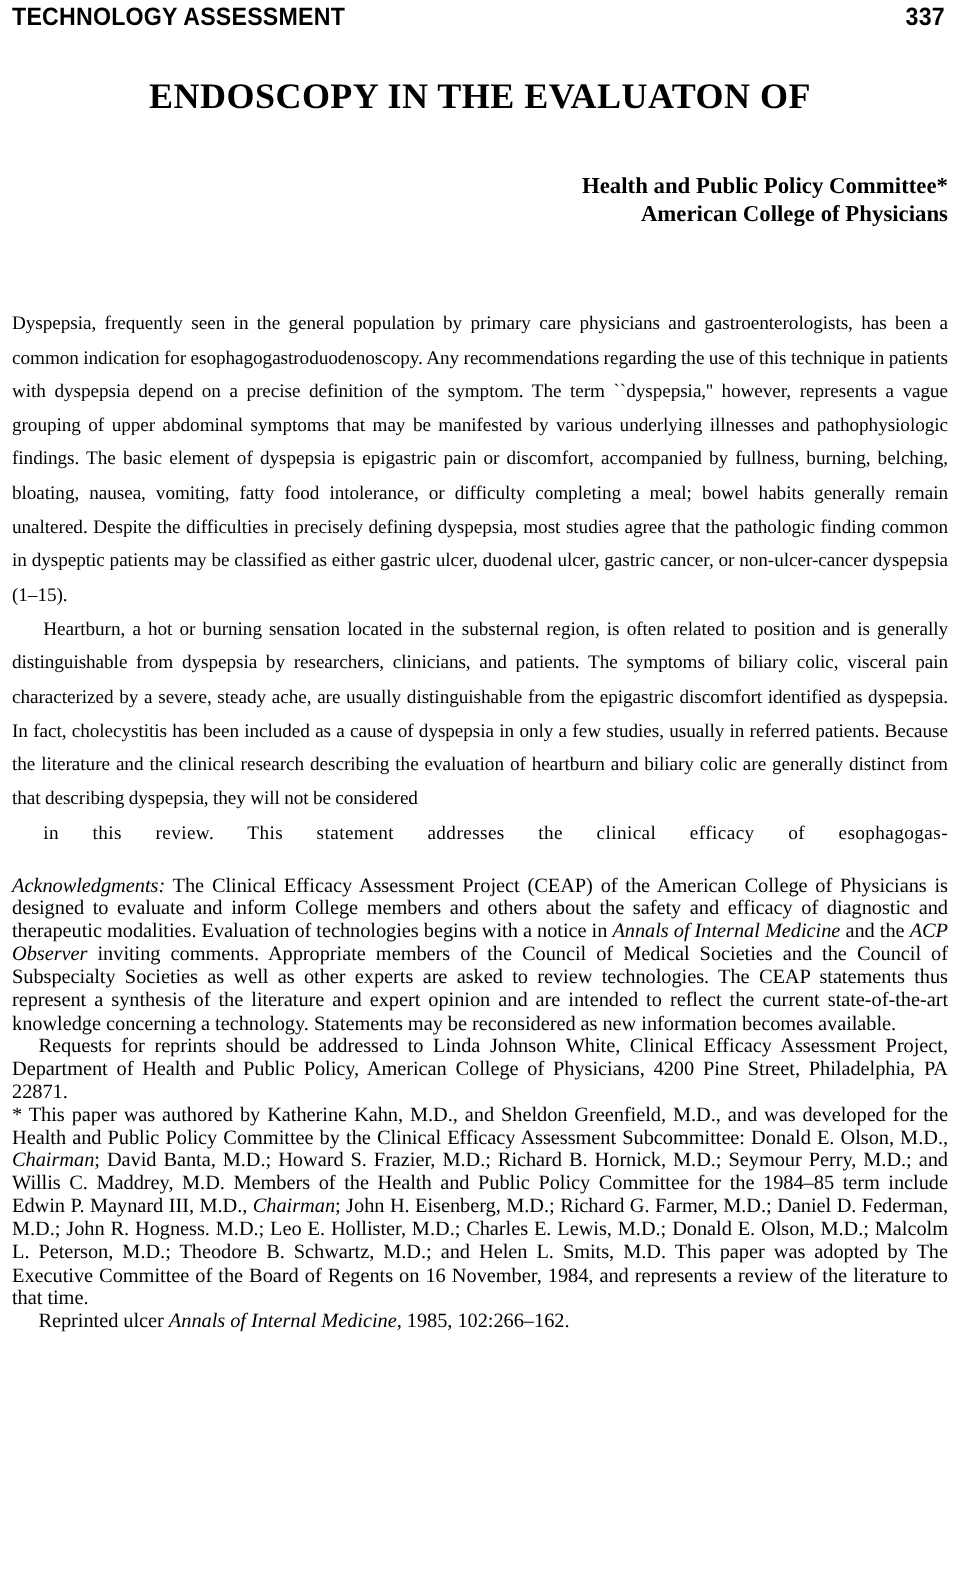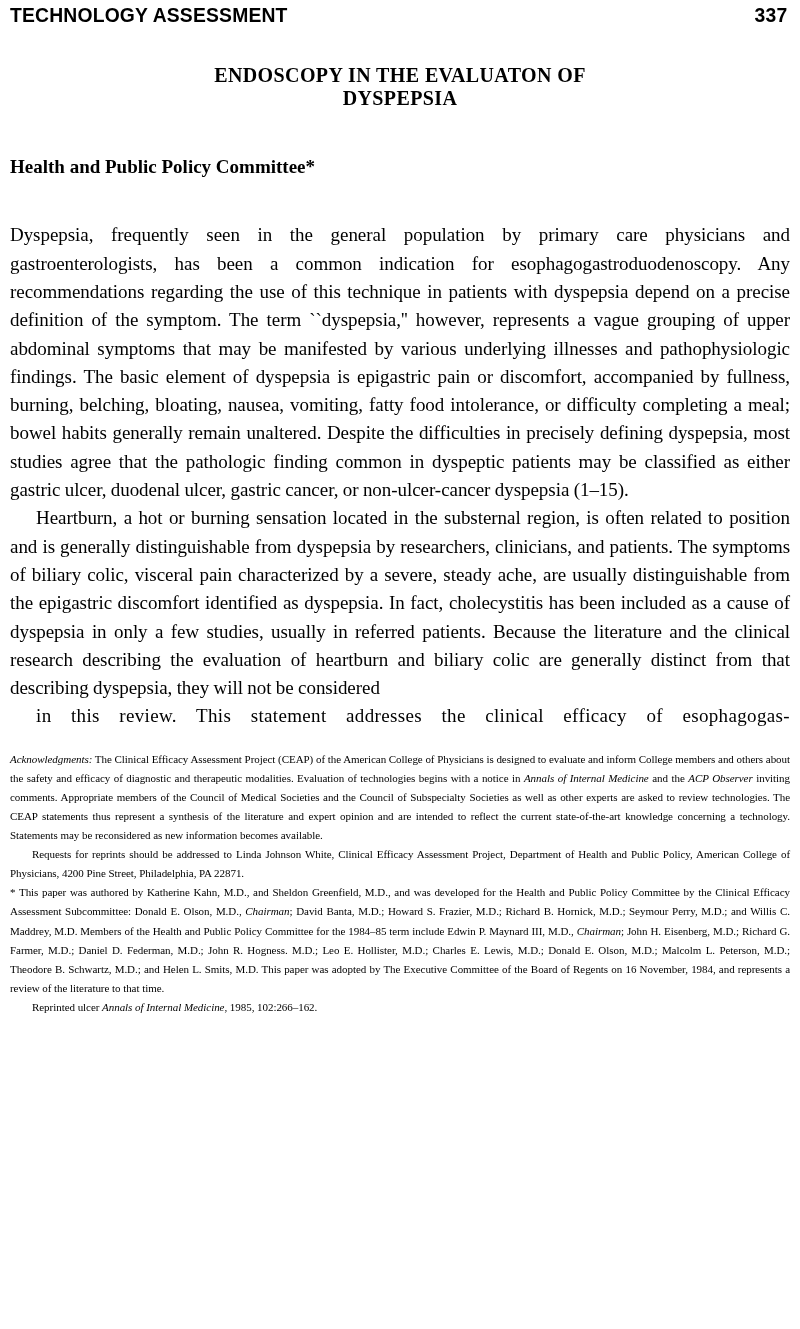--- a/index.html
+++ b/index.html
@@ -44,45 +44,45 @@
   }
   .running-head-folio {
     white-space: nowrap;
   }
 
   
   .article-title {
     text-align: center;
     font-family: "Liberation Serif", "DejaVu Serif", serif;
     font-weight: bold;
-    font-size: 20px;
+    font-size: 30px;
     line-height: 1.13;
     letter-spacing: 0.4px;
     margin: 37px 70px 0 70px;
   }
   .article-title .tline {
     display: block;
   }
 
   
   .byline {
-    text-align: left;
+    text-align: right;
     font-weight: bold;
     font-size: 19px;
     line-height: 1.22;
     margin-top: 46px;
   }
   .byline .bline {
     display: block;
   }
 
   
   .body-text {
-    margin-top: 43px;
-    font-size: 19px;
+    margin-top: 66px;
+    font-size: 16px;
     line-height: 28.3px;
     text-align: justify;
     text-justify: inter-word;
     letter-spacing: -0.05px;
     word-spacing: -0.3px;
   }
   .body-text p {
     margin: 0;
     text-indent: 26px;
   }
@@ -96,21 +96,21 @@
     display: block;
     text-align: justify;
     text-align-last: justify;
     word-spacing: 3.2px;
     letter-spacing: 0.35px;
   }
 
   
   .footnotes {
     margin-top: 19px;
-    font-size: 11px;
+    font-size: 17px;
     line-height: 19.1px;
     text-align: justify;
     text-justify: inter-word;
     letter-spacing: -0.05px;
   }
   .footnotes p {
     margin: 0;
     text-indent: 0;
   }
   .footnotes p.indented {
@@ -125,25 +125,25 @@
 
 <div class="page">
 
   <div class="running-head">
     <span class="running-head-title">TECHNOLOGY ASSESSMENT</span>
     <span class="running-head-folio">337</span>
   </div>
 
   <h1 class="article-title">
     <span class="tline">ENDOSCOPY IN THE EVALUATON OF</span>
-    <span class="tline">DYSPEPSIA</span>
   </h1>
 
   <div class="byline">
     <span class="bline">Health and Public Policy Committee*</span>
+    <span class="bline">American College of Physicians</span>
   </div>
 
   <div class="body-text">
     <p class="first">Dyspepsia, frequently seen in the general population by primary care physicians and gastroenterologists, has been a common indication for esophagogastroduodenoscopy. Any recommendations regarding the use of this technique in patients with dyspepsia depend on a precise definition of the symptom. The term ``dyspepsia,'' however, represents a vague grouping of upper abdominal symptoms that may be manifested by various underlying illnesses and pathophysiologic findings. The basic element of dyspepsia is epigastric pain or discomfort, accompanied by fullness, burning, belching, bloating, nausea, vomiting, fatty food intolerance, or difficulty completing a meal; bowel habits generally remain unaltered. Despite the difficulties in precisely defining dyspepsia, most studies agree that the pathologic finding common in dyspeptic patients may be classified as either gastric ulcer, duodenal ulcer, gastric cancer, or non-ulcer-cancer dyspepsia (1–15).</p>
     <p class="tight-last">
       <span>Heartburn, a hot or burning sensation located in the substernal region, is often related to position and is generally distinguishable from dyspepsia by researchers, clinicians, and patients. The symptoms of biliary colic, visceral pain characterized by a severe, steady ache, are usually distinguishable from the epigastric discomfort identified as dyspepsia. In fact, cholecystitis has been included as a cause of dyspepsia in only a few studies, usually in referred patients. Because the literature and the clinical research describing the evaluation of heartburn and biliary colic are generally distinct from that describing dyspepsia, they will not be considered</span>
       <span class="stretch-line">in this review. This statement addresses the clinical efficacy of esophagogas-</span>
     </p>
   </div>
 

